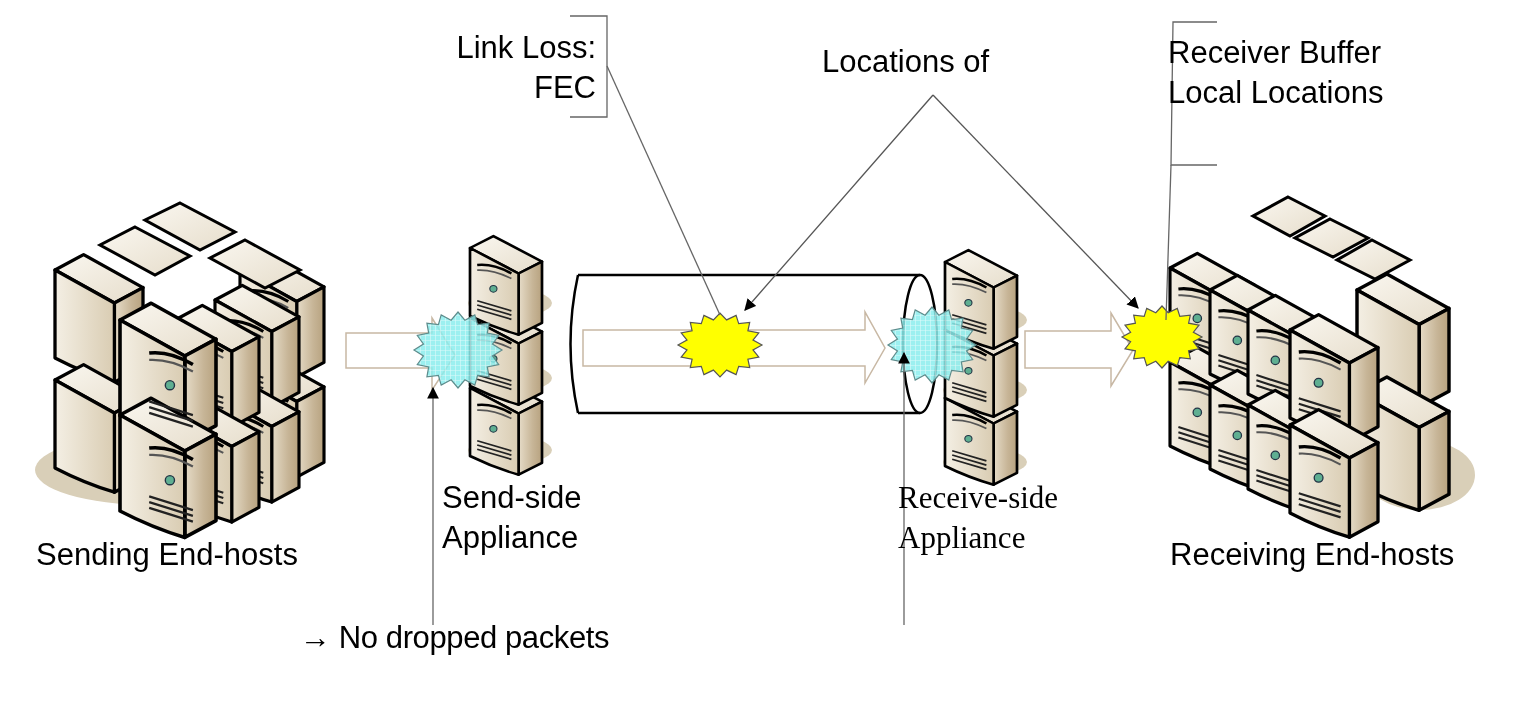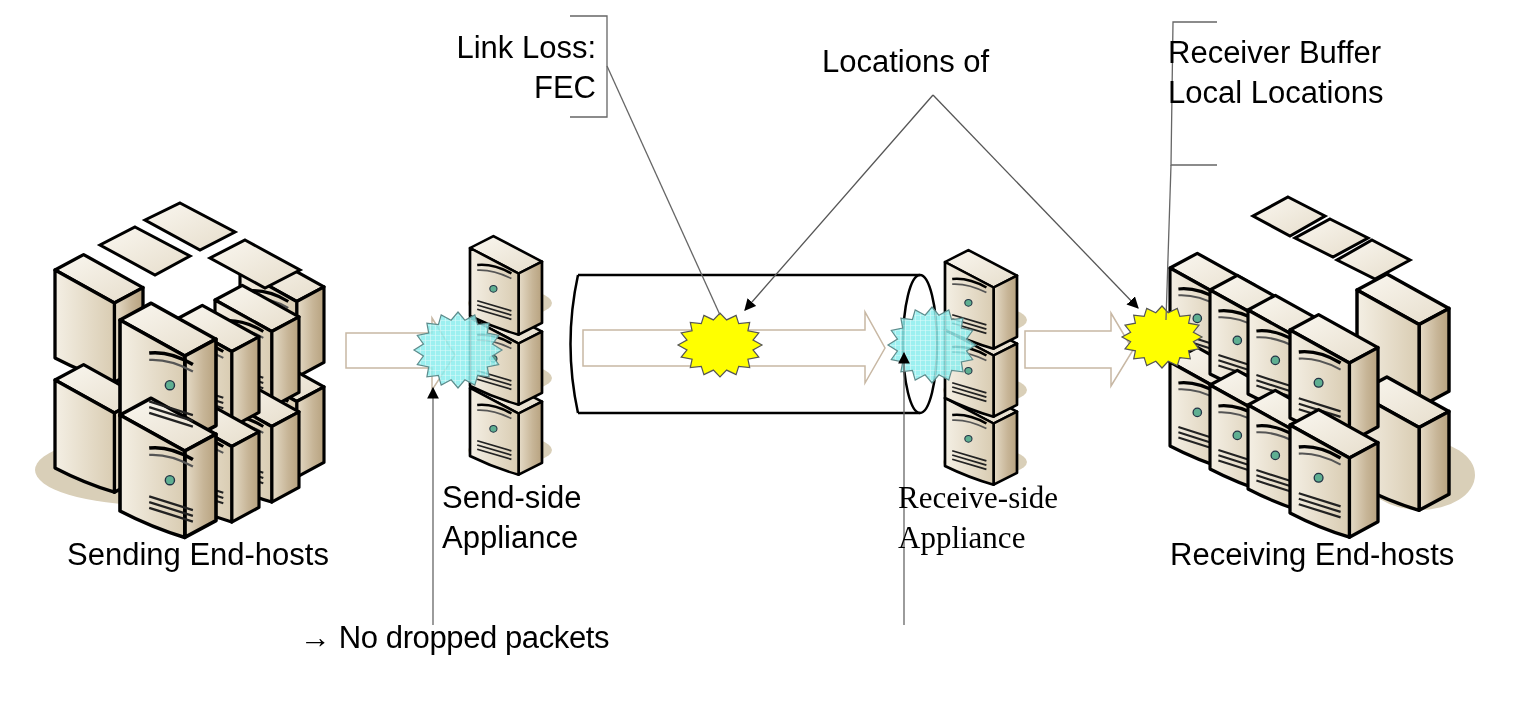--- a/index.html
+++ b/index.html
@@ -208,21 +208,21 @@
 
 <div class="lbl lbl-c" style="left:822px; top:42px; width:222px;">
   <span class="line">Locations of</span>
 </div>
 
 <div class="lbl lbl-l" style="left:1158px; top:33px; width:300px;margin-left:10px;">
   <span class="line">Receiver Buffer</span>
   <span class="line">Local Locations</span>
 </div>
 
-<div class="lbl lbl-c" style="left:67px; top:535px; width:330px;">
+<div class="lbl lbl-c" style="left:36px; top:535px; width:330px;">
   <span>Sending End-hosts</span>
 </div>
 
 <div class="lbl lbl-l" style="left:442px; top:478px; width:200px;">
   <span class="line">Send-side</span>
   <span class="line">Appliance</span>
 </div>
 
 <div class="lbl lbl-c" style="left:898px; top:478px; width:214px;font-family:Liberation Serif, serif;">
   <span class="line">Receive-side</span>

